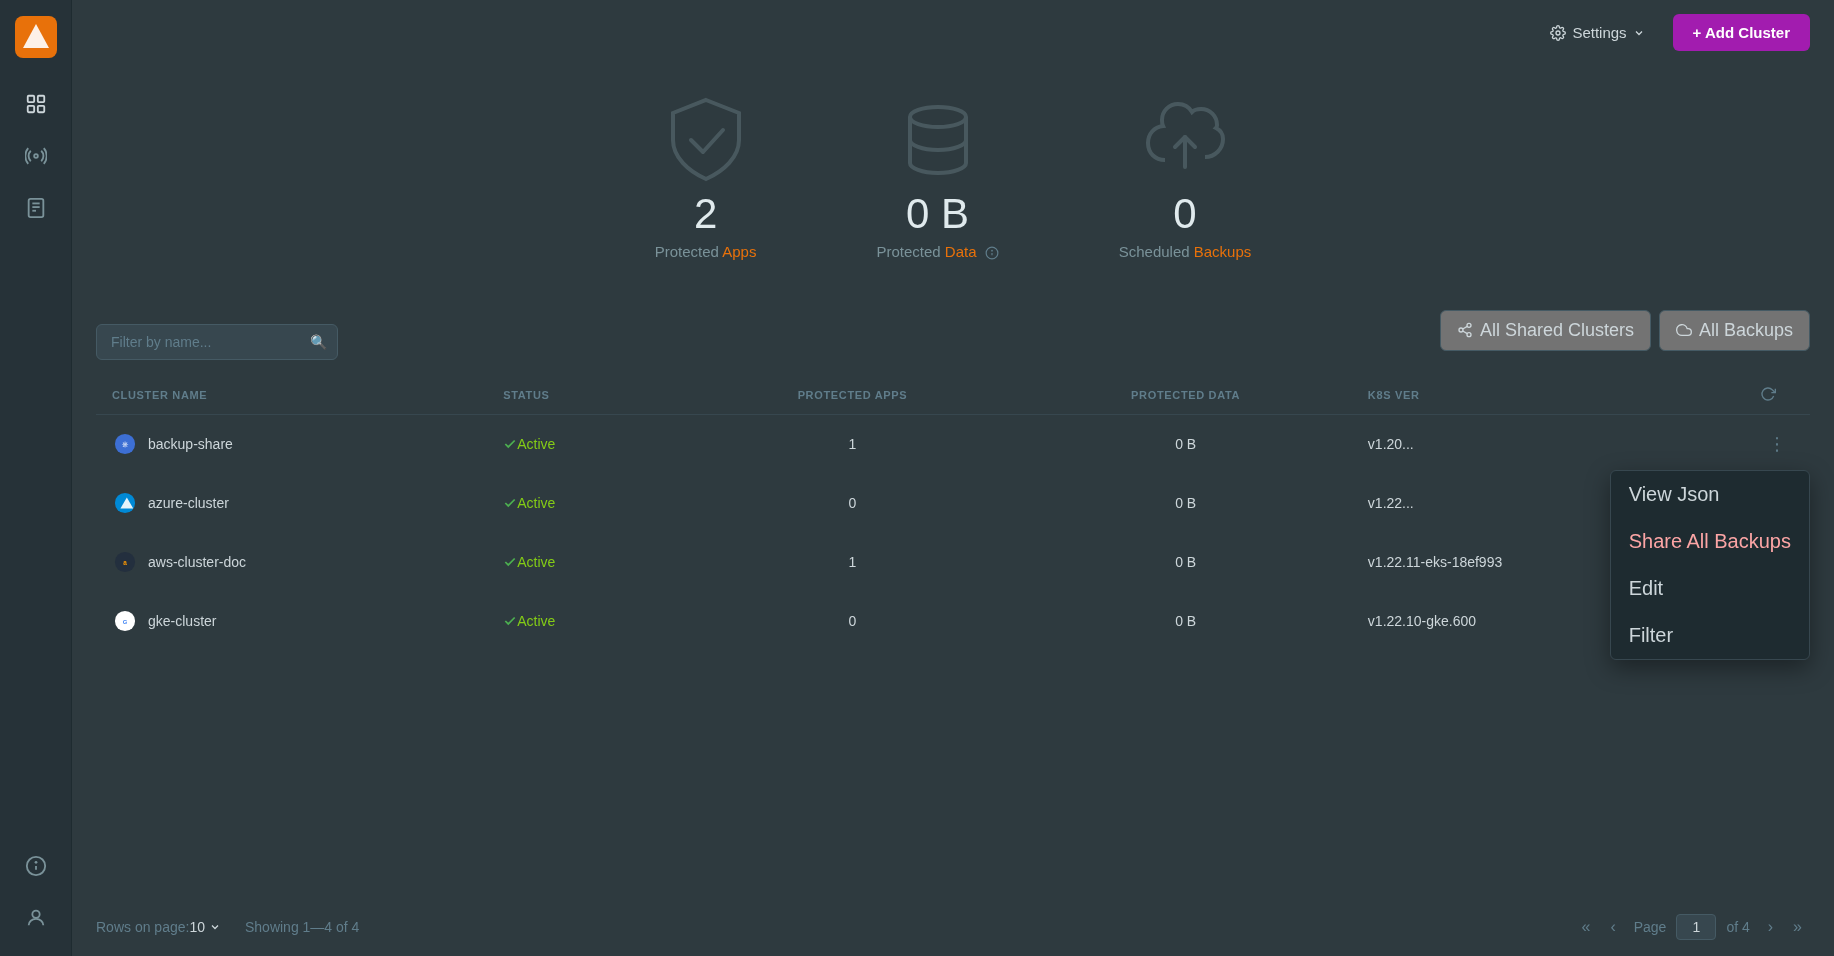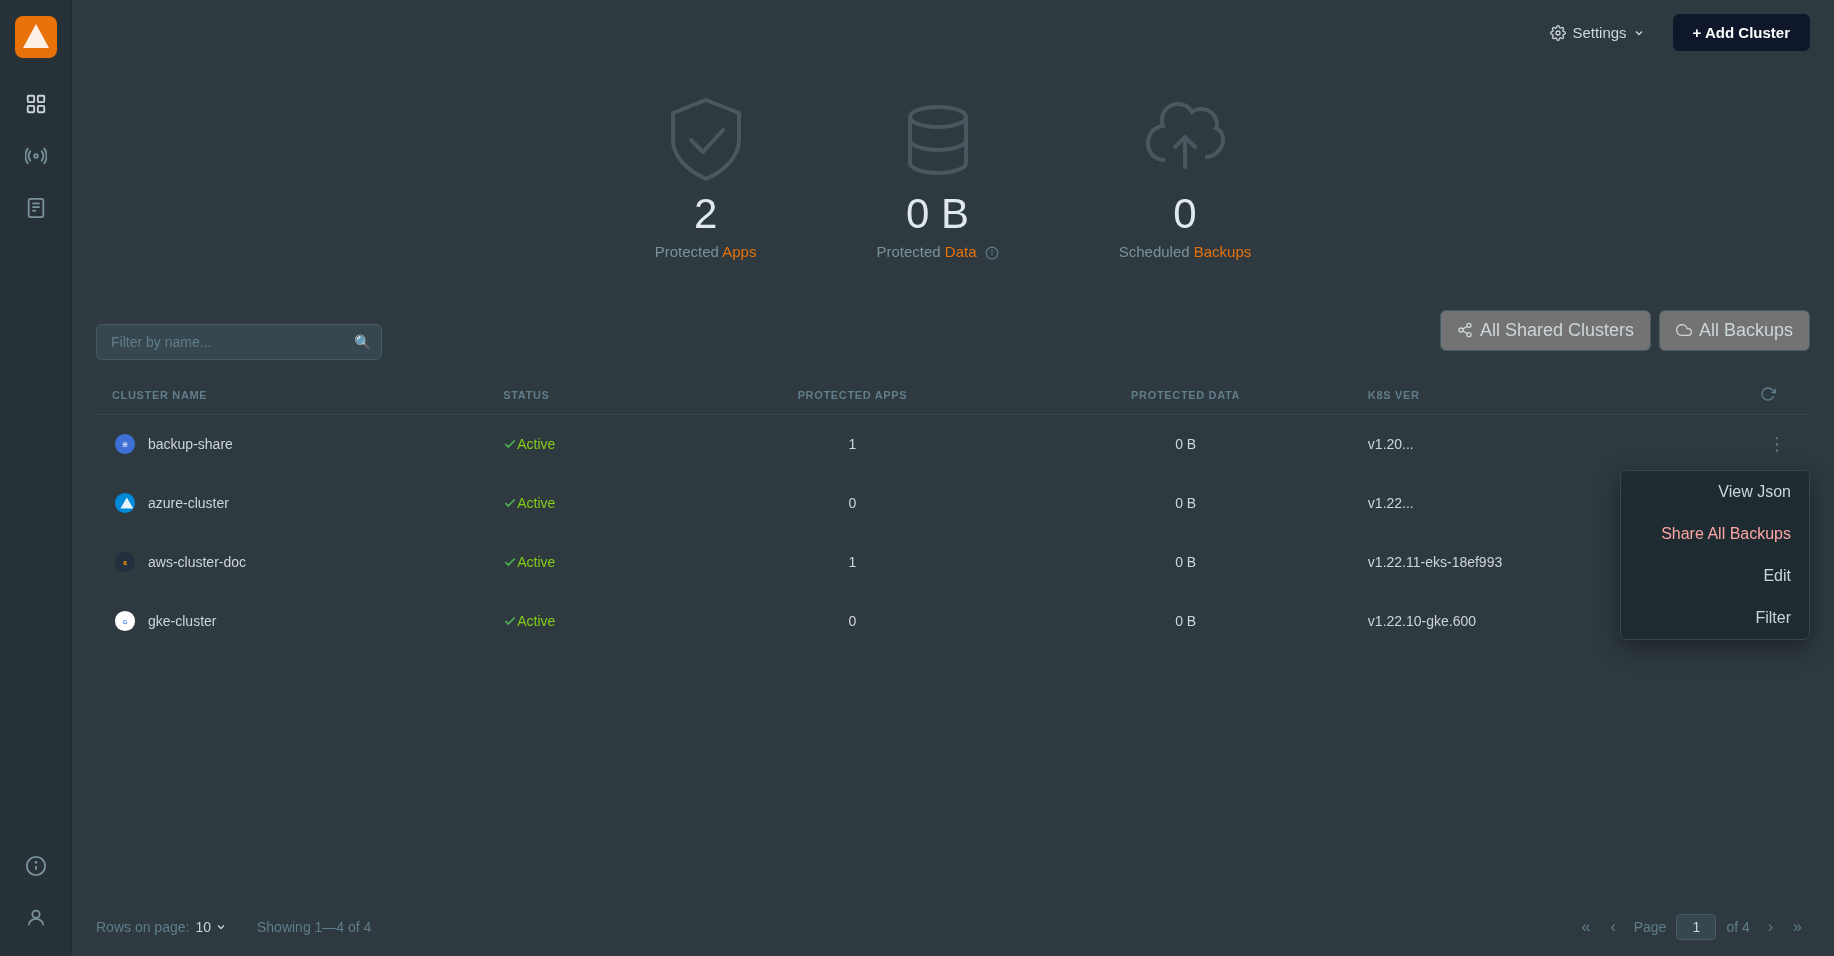--- a/index.html
+++ b/index.html
@@ -72,21 +72,21 @@
       gap: 6px;
       background: transparent;
       border: none;
       color: #cdd6da;
       font-size: 15px;
       cursor: pointer;
       padding: 8px 12px;
       border-radius: 6px;
     }
     .add-cluster-btn {
-      background: #0f172a;
+      background: #a21caf;
       color: #fff;
       border: none;
       padding: 10px 20px;
       border-radius: 6px;
       font-size: 15px;
       font-weight: 600;
       cursor: pointer;
       display: flex;
       align-items: center;
       gap: 6px;
@@ -130,21 +130,21 @@
       position: relative;
     }
     .table-toolbar {
       display: flex;
       justify-content: space-between;
       align-items: center;
       margin-bottom: 16px;
     }
     .filter-input-wrap {
       position: relative;
-      width: 286px;
+      width: 242px;
       margin-top: 24px;
     }
     .filter-input {
       width: 100%;
       background: #37474f;
       border: 1px solid #455a64;
       border-radius: 6px;
       color: #cdd6da;
       padding: 9px 36px 9px 14px;
       font-size: 14px;
@@ -237,43 +237,41 @@
       background: #1e2b30;
       border: 1px solid #37474f;
       border-radius: 6px;
       min-width: 190px;
       z-index: 100;
       box-shadow: 0 8px 24px rgba(0,0,0,0.4);
       overflow: hidden;
     }
     .context-menu-item {
       padding: 12px 18px;
-      font-size: 16px;
+      font-size: 20px;
       color: #cdd6da;
       cursor: pointer;
       display: flex;
       align-items: center;
       gap: 8px;
-      justify-content: flex-end;
     }
     .context-menu-item.highlight { color: #fca5a5; }
 
     
     .table-footer {
       display: flex;
       justify-content: space-between;
       align-items: center;
       padding: 16px 24px;
       color: #607d8b;
       font-size: 14px;
     }
     .footer-left {
       display: flex;
       align-items: center;
-      gap: 6px;
     }
     .rows-select {
       background: transparent;
       border: none;
       color: #cdd6da;
       font-size: 14px;
       cursor: pointer;
       display: flex;
       align-items: center;
       gap: 4px;

